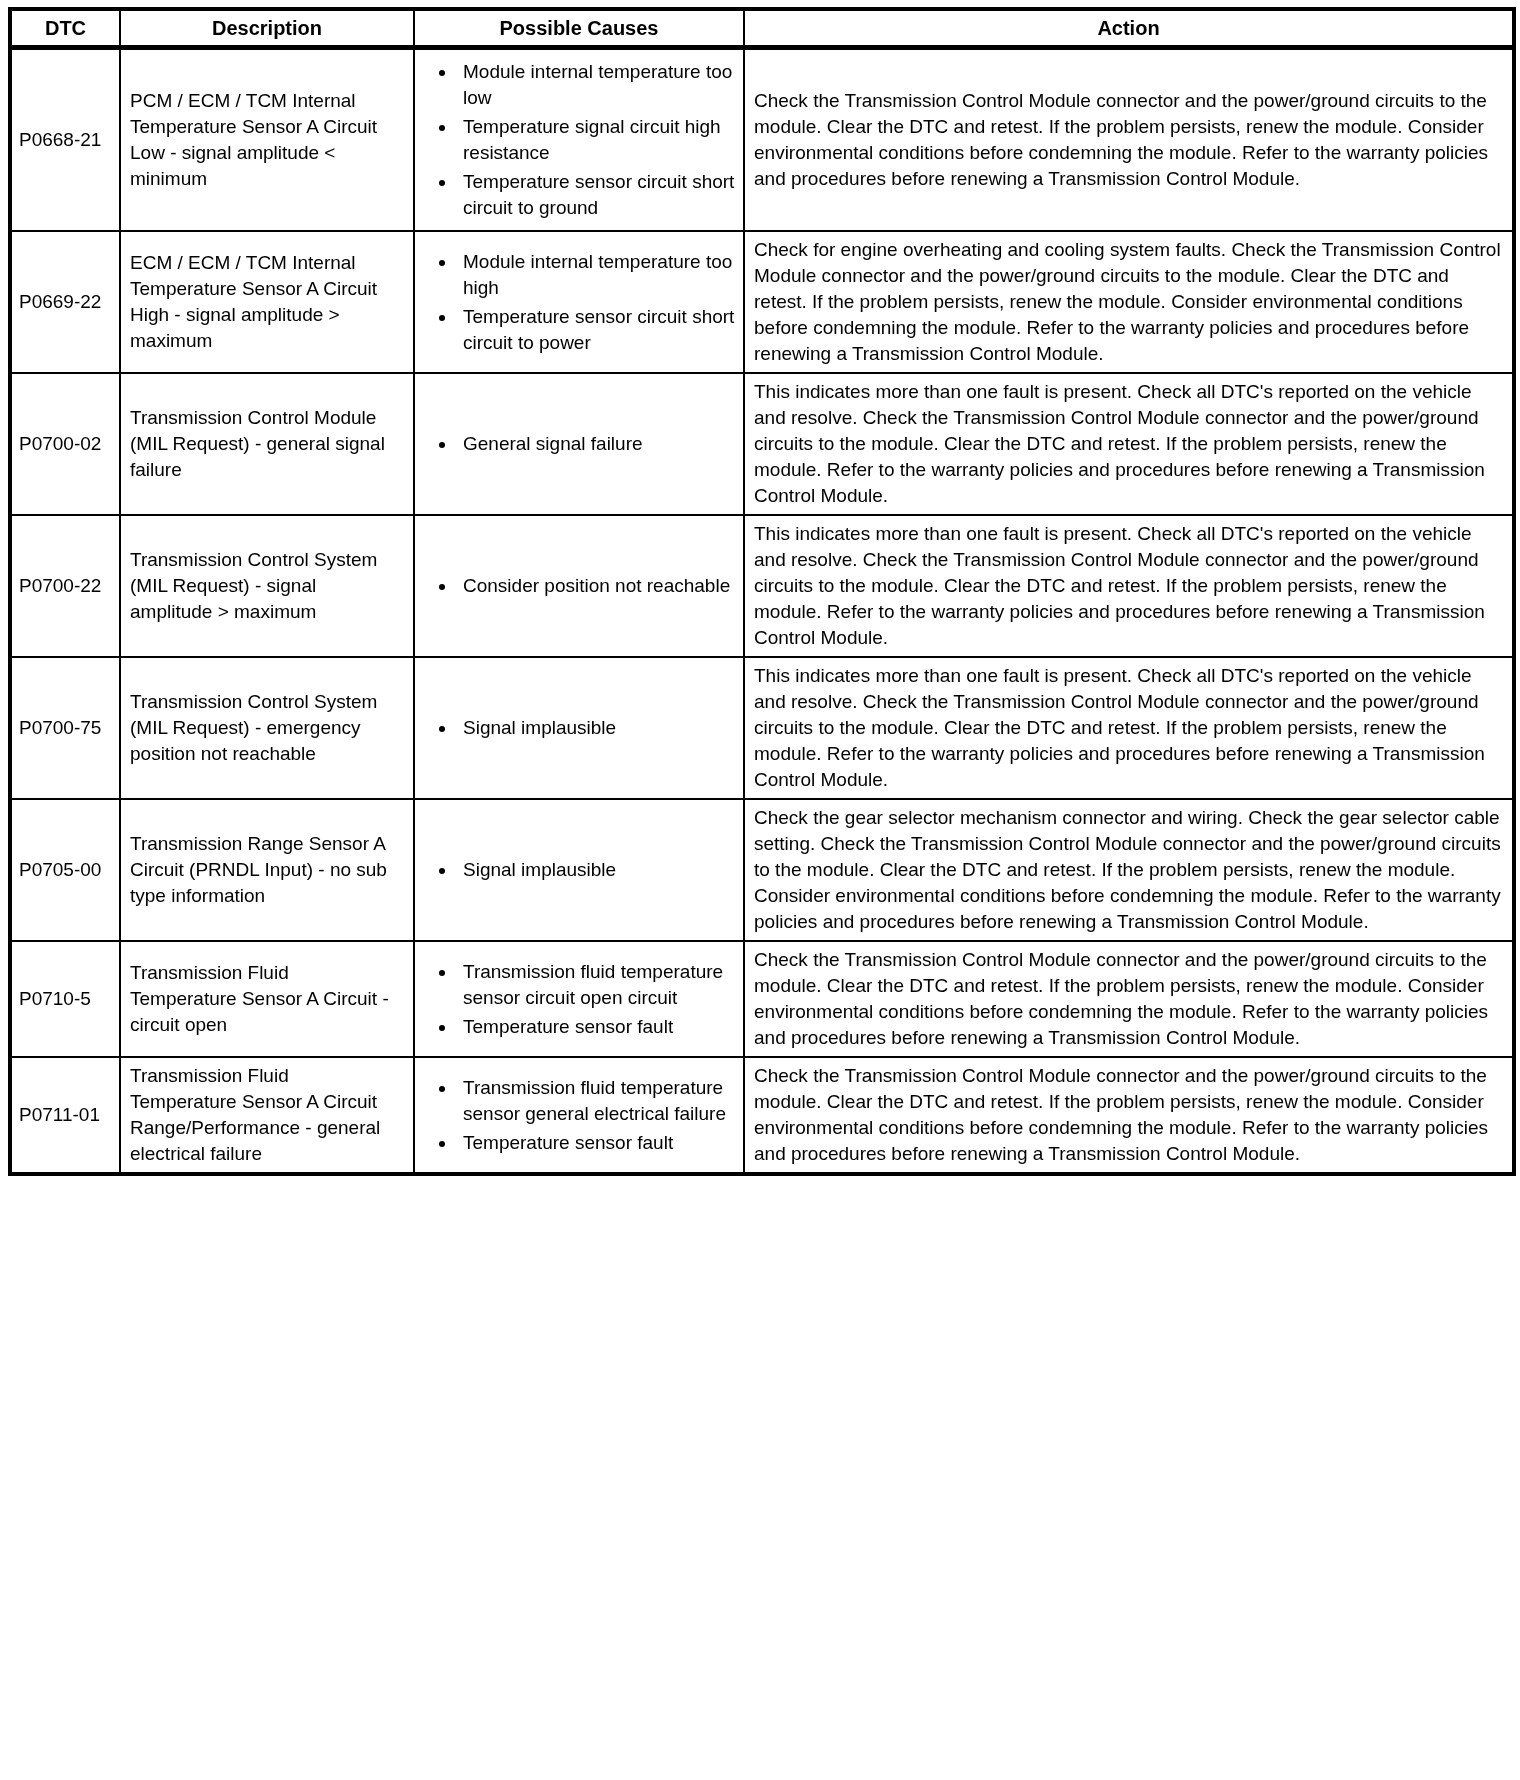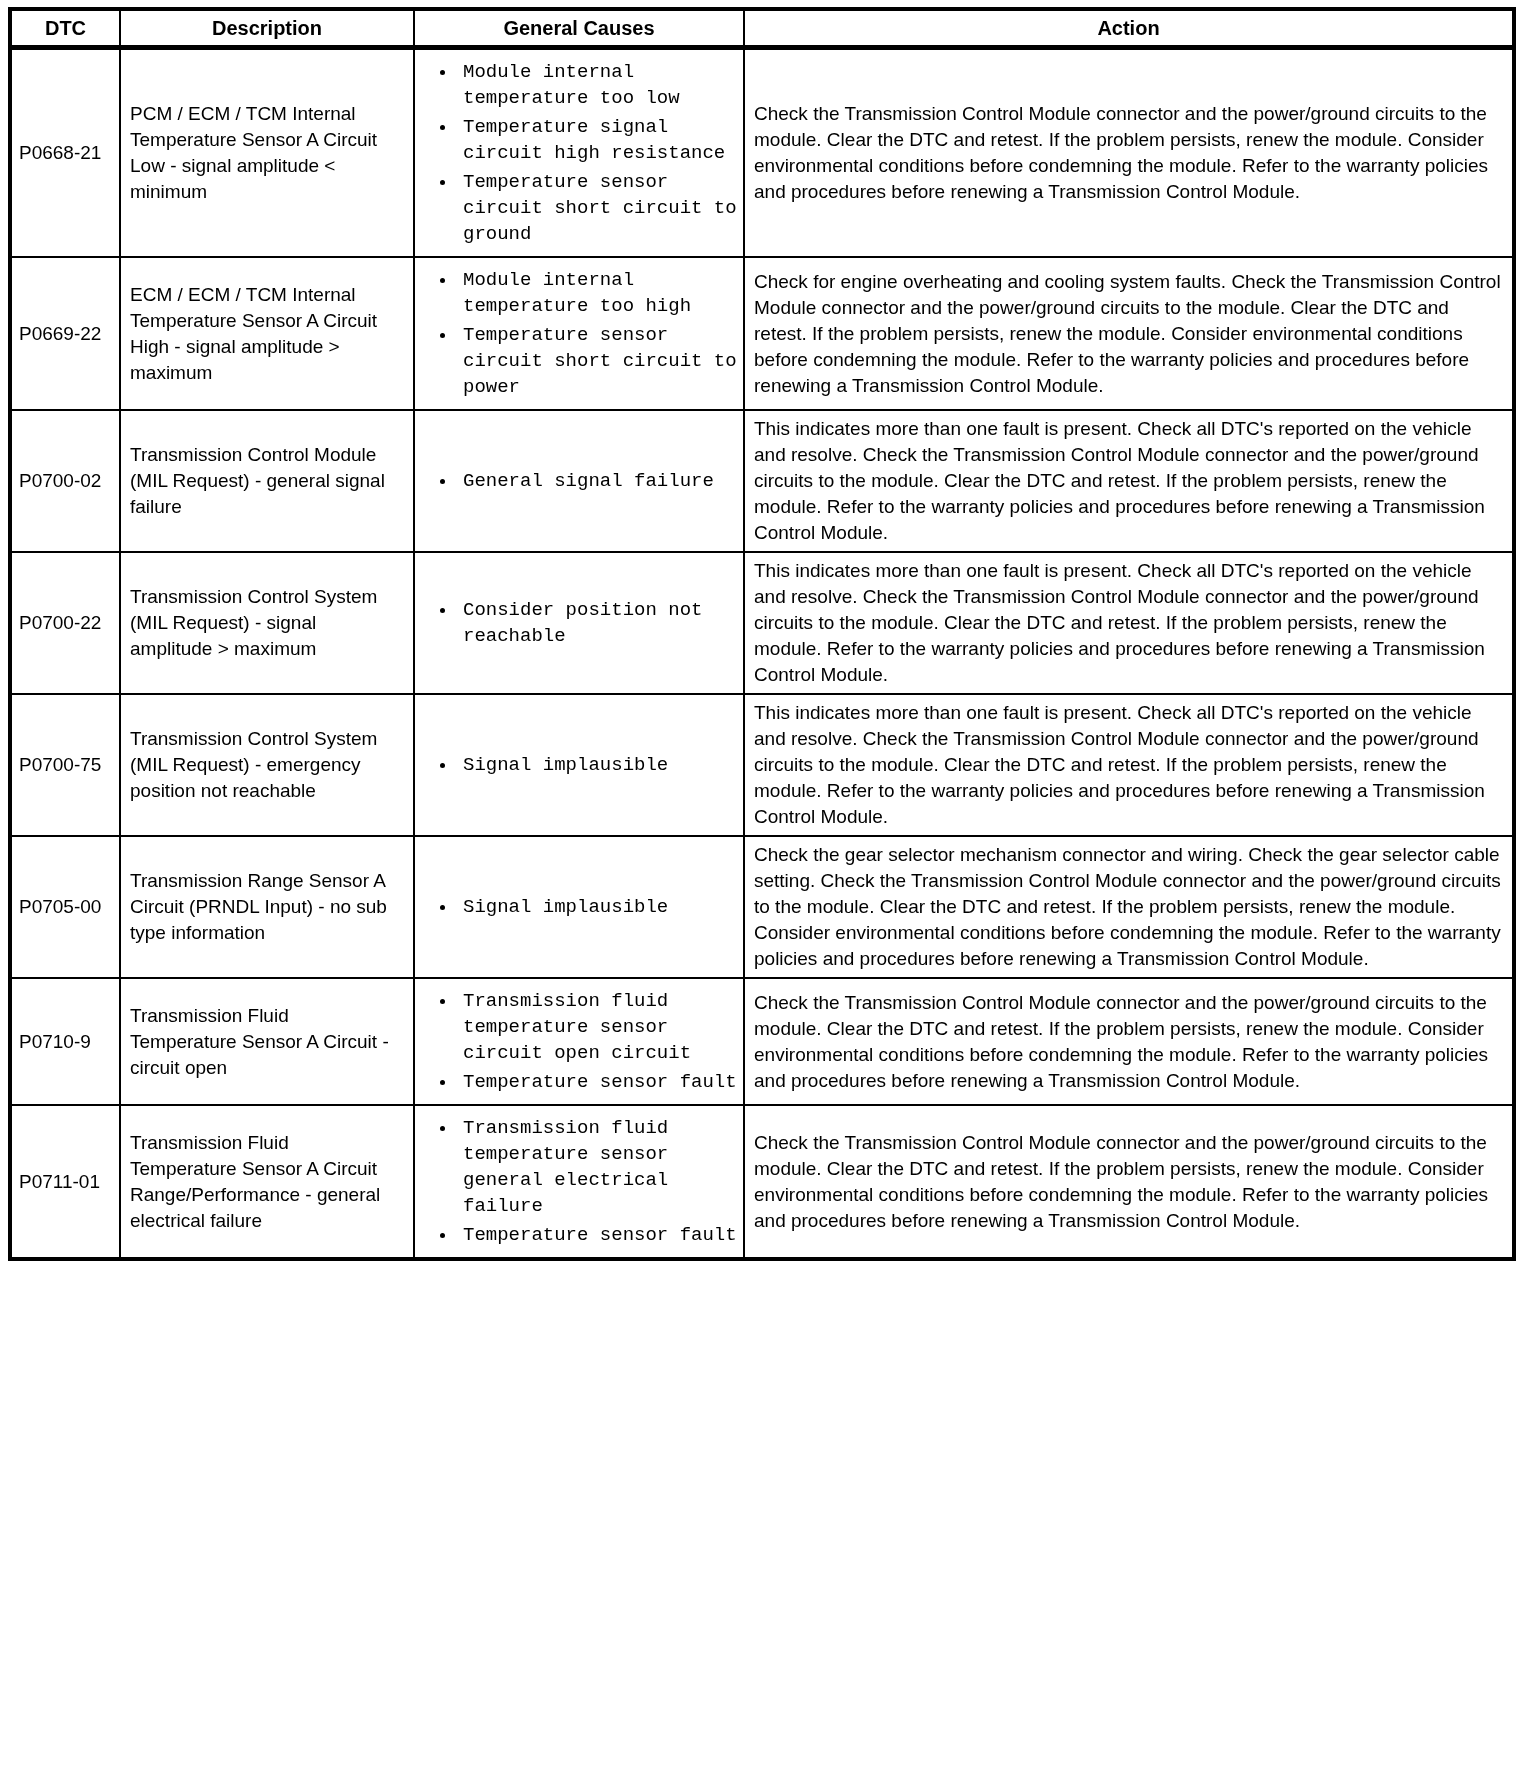--- a/index.html
+++ b/index.html
@@ -44,21 +44,20 @@
   td.cell-dtc {
     padding: 4px 4px 4px 7px;
     text-align: left;
   }
   td.cell-desc {
     padding: 4px 20px 4px 9px;
     text-align: left;
   }
   td.cell-causes {
     padding: 6px 2px 6px 4px;
-    font-family: Liberation Mono, monospace;
   }
   td.cell-causes ul {
     margin: 0;
     padding-left: 38px;
     list-style-type: disc;
   }
   td.cell-causes li {
     margin: 3px 0;
     padding-left: 6px;
   }
@@ -75,21 +74,21 @@
     <colgroup>
       <col class="col-dtc">
       <col class="col-desc">
       <col class="col-cause">
       <col class="col-act">
     </colgroup>
     <thead>
       <tr>
         <th>DTC</th>
         <th>Description</th>
-        <th>General Causes</th>
+        <th>Possible Causes</th>
         <th>Action</th>
       </tr>
     </thead>
     <tbody>
   <tr>
     <td class="cell-dtc">P0668-21</td>
     <td class="cell-desc">PCM / ECM / TCM Internal Temperature Sensor A Circuit Low - signal amplitude &lt; minimum</td>
     <td class="cell-causes">
       <ul>
               <li>Module internal temperature too low</li>
@@ -150,21 +149,21 @@
     <td class="cell-desc">Transmission Range Sensor A Circuit (PRNDL Input) - no sub type information</td>
     <td class="cell-causes">
       <ul>
               <li>Signal implausible</li>
             </ul>
     </td>
     <td class="cell-action">Check the gear selector mechanism connector and wiring. Check the gear selector cable setting. Check the Transmission Control Module connector and the power/ground circuits to the module. Clear the DTC and retest. If the problem persists, renew the module. Consider environmental conditions before condemning the module. Refer to the warranty policies and procedures before renewing a Transmission Control Module.</td>
   </tr>
 
   <tr>
-    <td class="cell-dtc">P0710-9</td>
+    <td class="cell-dtc">P0710-5</td>
     <td class="cell-desc">Transmission Fluid Temperature Sensor A Circuit - circuit open</td>
     <td class="cell-causes">
       <ul>
               <li>Transmission fluid temperature sensor circuit open circuit</li>
               <li>Temperature sensor fault</li>
             </ul>
     </td>
     <td class="cell-action">Check the Transmission Control Module connector and the power/ground circuits to the module. Clear the DTC and retest. If the problem persists, renew the module. Consider environmental conditions before condemning the module. Refer to the warranty policies and procedures before renewing a Transmission Control Module.</td>
   </tr>
 

